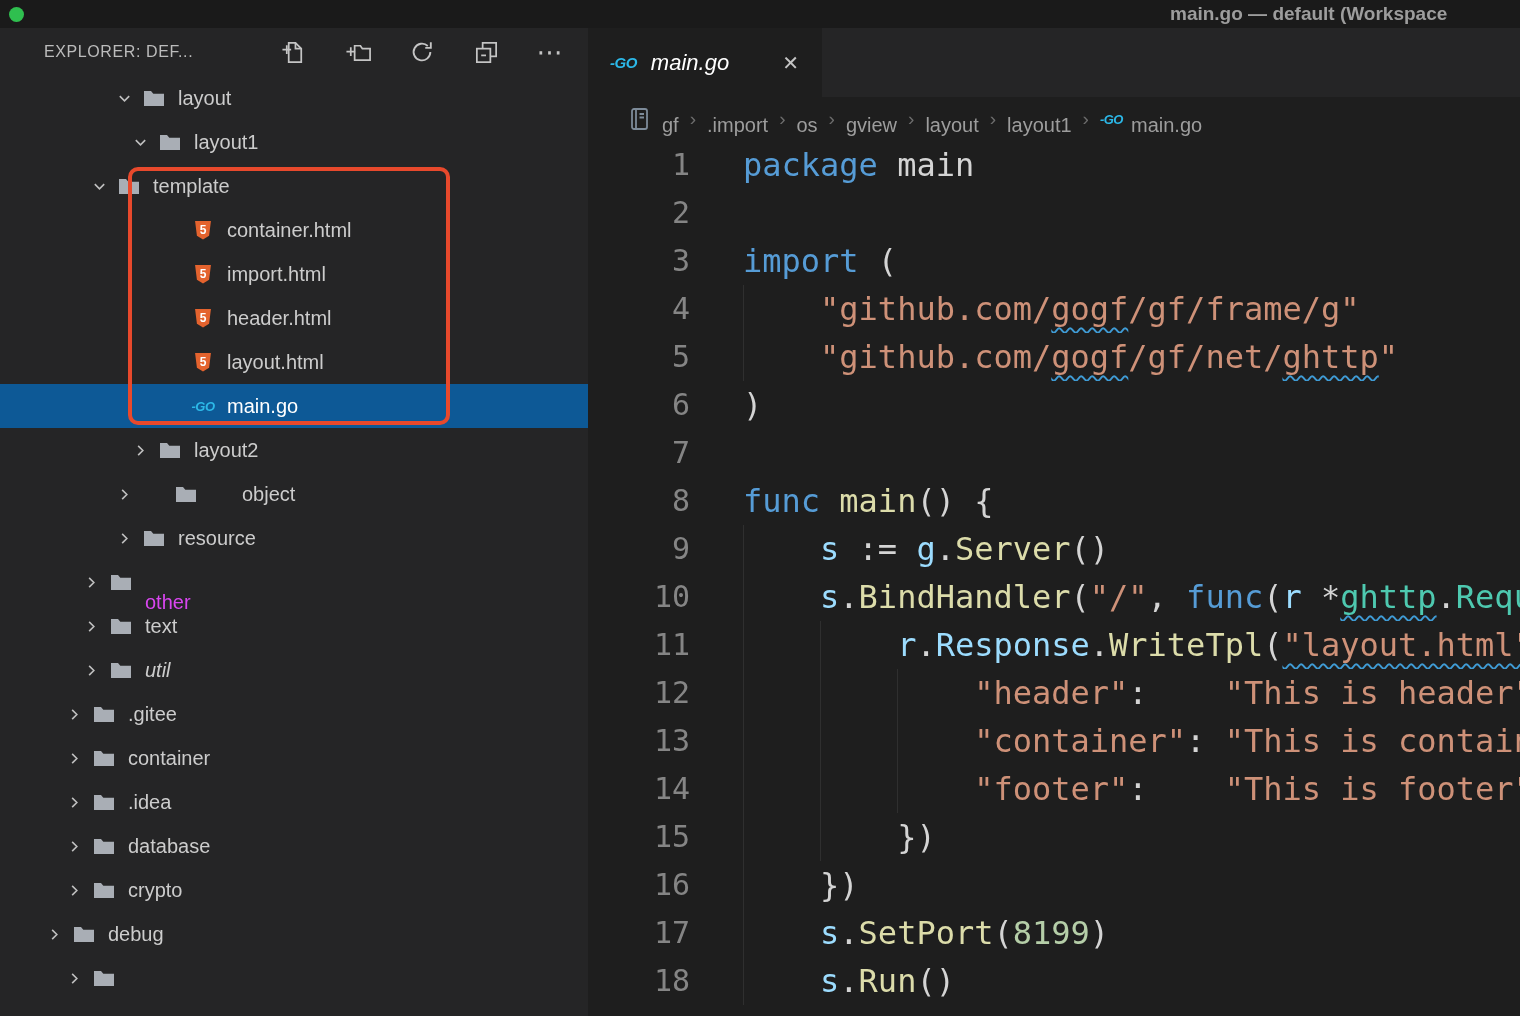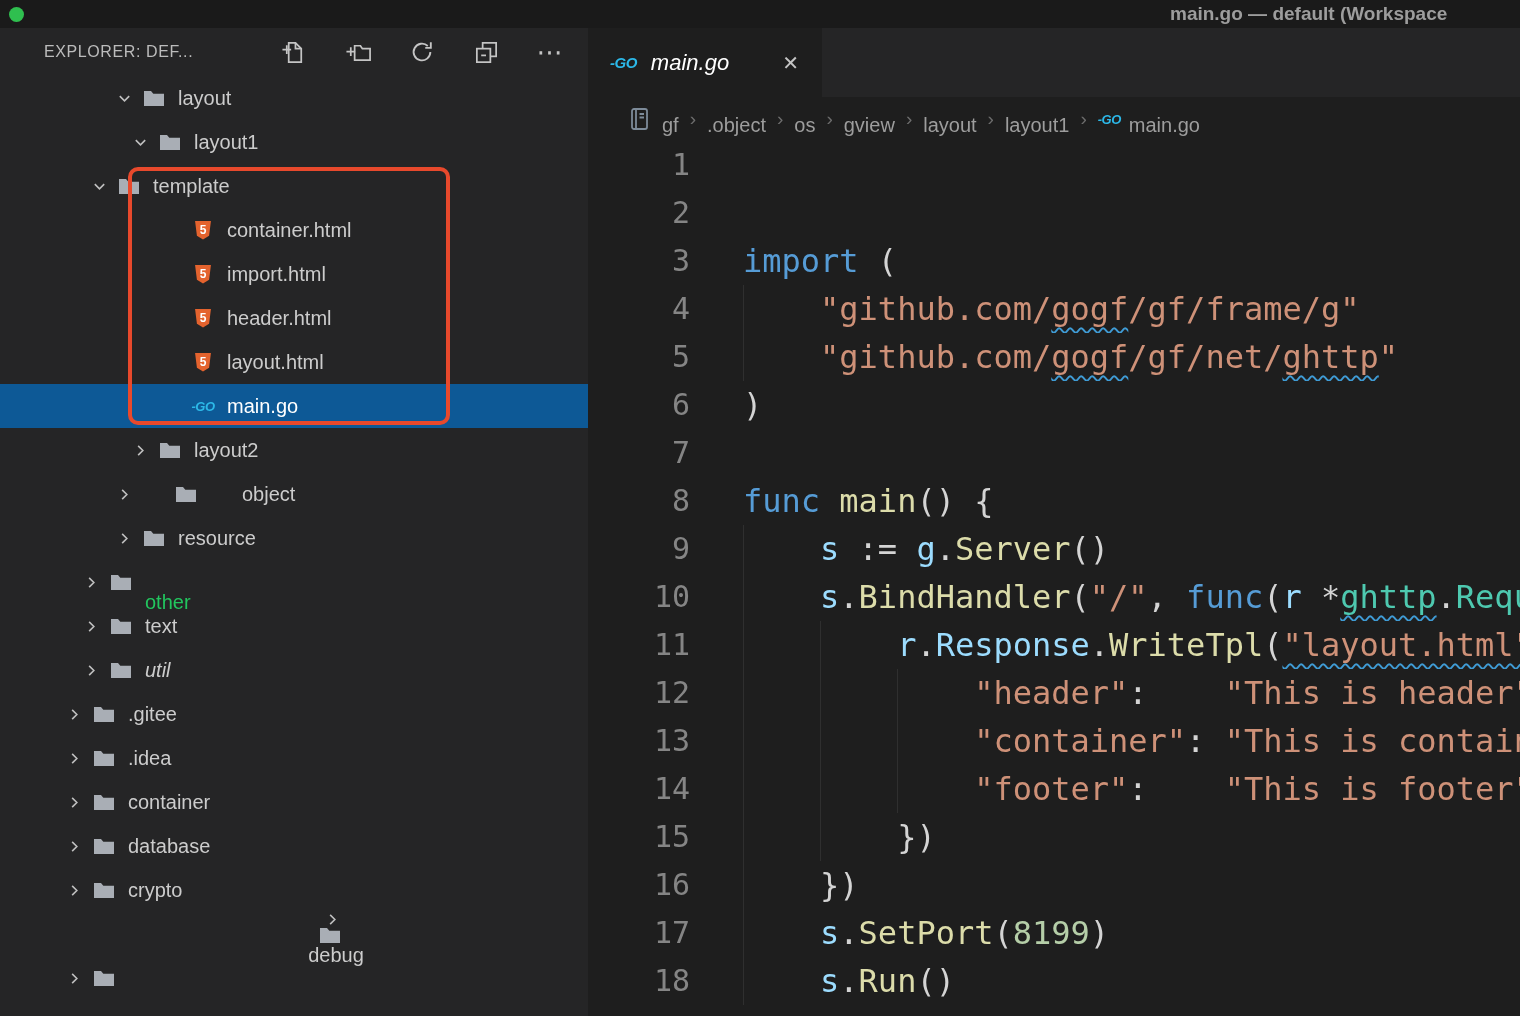--- a/index.html
+++ b/index.html
@@ -25,21 +25,21 @@
             background:none; border:none; padding:0; cursor:pointer; color:#c5c5c5; }
   .sb-btn svg { display:block; }
   .dots { font-size:26px; color:#c5c5c5; line-height:10px; letter-spacing:1px; }
 
   .tree { width:100%; }
   .trow { height:44px; display:flex; align-items:center; font-size:20px; color:#cccccc; cursor:pointer; white-space:nowrap; }
   .trow.selected { background:var(--sel,#0d5996); color:#ffffff; }
   .twist { width:20px; margin-right:8px; flex:none; display:flex; justify-content:center; align-items:center; }
   .twist.open svg { transform:rotate(90deg); }
   .ficon { width:24px; margin-right:12px; flex:none; display:flex; justify-content:center; align-items:center; }
-  .tlabel.dim { color:#22c55e;margin-top:41px; }
+  .tlabel.dim { color:#d946ef;margin-top:41px; }
 
   .html5 { width:16px; height:19px; background:var(--orange,#e4632e); color:#fff;
            clip-path:polygon(0 0,100% 0,88% 80%,50% 100%,12% 80%);
            display:flex; align-items:center; justify-content:center;
            font-size:12px; font-weight:bold; font-family:"Liberation Sans",sans-serif; }
   .goicon { color:var(--cyan,#2cb8e8); font-style:italic; font-weight:bold; font-size:13px;
             letter-spacing:-.5px; white-space:nowrap; font-family:"Liberation Sans",sans-serif; }
   .goicon.lg { font-size:15px; }
 
   
@@ -292,62 +292,62 @@
         <span class="twist">
           <svg width="15" height="15" viewBox="0 0 16 16">
             <path d="M5.5 3l5 5-5 5" fill="none" stroke="#bfbfbf" stroke-width="1.7"></path>
           </svg>
         </span>
         <span class="ficon">
           <svg width="22" height="17" viewBox="0 0 22 17">
             <path d="M1 1h7l2.3 2.8H21V16H1z" fill="#a9aeb5"></path>
           </svg>
         </span>
+        <span class="tlabel">container</span>
+      </div>
+      <div class="trow" style="padding-left: 64px;">
+        <span class="twist">
+          <svg width="15" height="15" viewBox="0 0 16 16">
+            <path d="M5.5 3l5 5-5 5" fill="none" stroke="#bfbfbf" stroke-width="1.7"></path>
+          </svg>
+        </span>
+        <span class="ficon">
+          <svg width="22" height="17" viewBox="0 0 22 17">
+            <path d="M1 1h7l2.3 2.8H21V16H1z" fill="#a9aeb5"></path>
+          </svg>
+        </span>
         <span class="tlabel">.idea</span>
       </div>
       <div class="trow" style="padding-left: 64px;">
         <span class="twist">
           <svg width="15" height="15" viewBox="0 0 16 16">
             <path d="M5.5 3l5 5-5 5" fill="none" stroke="#bfbfbf" stroke-width="1.7"></path>
           </svg>
         </span>
         <span class="ficon">
           <svg width="22" height="17" viewBox="0 0 22 17">
             <path d="M1 1h7l2.3 2.8H21V16H1z" fill="#a9aeb5"></path>
           </svg>
         </span>
-        <span class="tlabel">container</span>
-      </div>
-      <div class="trow" style="padding-left: 64px;">
-        <span class="twist">
-          <svg width="15" height="15" viewBox="0 0 16 16">
-            <path d="M5.5 3l5 5-5 5" fill="none" stroke="#bfbfbf" stroke-width="1.7"></path>
-          </svg>
-        </span>
-        <span class="ficon">
-          <svg width="22" height="17" viewBox="0 0 22 17">
-            <path d="M1 1h7l2.3 2.8H21V16H1z" fill="#a9aeb5"></path>
-          </svg>
-        </span>
         <span class="tlabel">database</span>
       </div>
       <div class="trow" style="padding-left: 64px;">
         <span class="twist">
           <svg width="15" height="15" viewBox="0 0 16 16">
             <path d="M5.5 3l5 5-5 5" fill="none" stroke="#bfbfbf" stroke-width="1.7"></path>
           </svg>
         </span>
         <span class="ficon">
           <svg width="22" height="17" viewBox="0 0 22 17">
             <path d="M1 1h7l2.3 2.8H21V16H1z" fill="#a9aeb5"></path>
           </svg>
         </span>
         <span class="tlabel">crypto</span>
       </div>
-      <div class="trow" style="padding-left: 84px; flex-direction: column;">
+      <div class="trow" style="padding-left: 44px;">
         <span class="twist">
           <svg width="15" height="15" viewBox="0 0 16 16">
             <path d="M5.5 3l5 5-5 5" fill="none" stroke="#bfbfbf" stroke-width="1.7"></path>
           </svg>
         </span>
         <span class="ficon">
           <svg width="22" height="17" viewBox="0 0 22 17">
             <path d="M1 1h7l2.3 2.8H21V16H1z" fill="#a9aeb5"></path>
           </svg>
         </span>
@@ -383,37 +383,37 @@
   <span class="bc-file-icon">
     <svg width="22" height="24" viewBox="0 0 22 24" fill="none" stroke="#7d8b99" stroke-width="1.8">
       <rect x="4" y="2" width="15" height="20" rx="2"></rect>
       <path d="M8 2v20"></path>
       <path d="M11.5 7h4.5M11.5 10.5h4.5"></path>
     </svg>
   </span>
   <div class="bc-items">
       <span class="bc-item">gf</span>
       <span class="bc-sep">›</span>
-      <span class="bc-item">.object</span>
+      <span class="bc-item">.import</span>
       <span class="bc-sep">›</span>
       <span class="bc-item">os</span>
       <span class="bc-sep">›</span>
       <span class="bc-item">gview</span>
       <span class="bc-sep">›</span>
       <span class="bc-item">layout</span>
       <span class="bc-sep">›</span>
       <span class="bc-item">layout1</span>
       <span class="bc-sep">›</span>
       <span class="goicon bc-go">-GO</span>
       <span class="bc-item">main.go</span>
     </div>
 </div>
 
 <div class="code">
-    <div class="line"><span class="ln">1</span></div>
+    <div class="line"><span class="ln">1</span><div class="lc"><span class="tok kw">package</span><span class="tok pl"> main</span></div></div>
     <div class="line"><span class="ln">2</span><div class="lc"></div></div>
     <div class="line"><span class="ln">3</span><div class="lc"><span class="tok kw">import</span><span class="tok pl"> (</span></div></div>
     <div class="line"><span class="ln">4</span><div class="lc"><i class="g" style="left: calc(0ch + 35px);"></i><span class="tok pl">    </span><span class="tok str">"github.com/</span><span class="tok str sq">gogf</span><span class="tok str">/gf/frame/g"</span></div></div>
     <div class="line"><span class="ln">5</span><div class="lc"><i class="g" style="left: calc(0ch + 35px);"></i><span class="tok pl">    </span><span class="tok str">"github.com/</span><span class="tok str sq">gogf</span><span class="tok str">/gf/net/</span><span class="tok str sq">ghttp</span><span class="tok str">"</span></div></div>
     <div class="line"><span class="ln">6</span><div class="lc"><span class="tok pl">)</span></div></div>
     <div class="line"><span class="ln">7</span><div class="lc"></div></div>
     <div class="line"><span class="ln">8</span><div class="lc"><span class="tok kw">func</span><span class="tok pl"> </span><span class="tok fn">main</span><span class="tok pl">() {</span></div></div>
     <div class="line"><span class="ln">9</span><div class="lc"><i class="g" style="left: calc(0ch + 35px);"></i><span class="tok pl">    </span><span class="tok var">s</span><span class="tok pl"> := </span><span class="tok var">g</span><span class="tok pl">.</span><span class="tok fn">Server</span><span class="tok pl">()</span></div></div>
     <div class="line"><span class="ln">10</span><div class="lc"><i class="g" style="left: calc(0ch + 35px);"></i><span class="tok pl">    </span><span class="tok var">s</span><span class="tok pl">.</span><span class="tok fn">BindHandler</span><span class="tok pl">(</span><span class="tok str">"/"</span><span class="tok pl">, </span><span class="tok kw">func</span><span class="tok pl">(</span><span class="tok var">r</span><span class="tok pl"> *</span><span class="tok typ sq">ghttp</span><span class="tok pl">.</span><span class="tok typ">Request</span></div></div>
     <div class="line"><span class="ln">11</span><div class="lc"><i class="g" style="left: calc(0ch + 35px);"></i><i class="g" style="left: calc(4ch + 35px);"></i><span class="tok pl">        </span><span class="tok var">r</span><span class="tok pl">.</span><span class="tok var">Response</span><span class="tok pl">.</span><span class="tok fn">WriteTpl</span><span class="tok pl">(</span><span class="tok str sq">"layout.html"</span></div></div>

